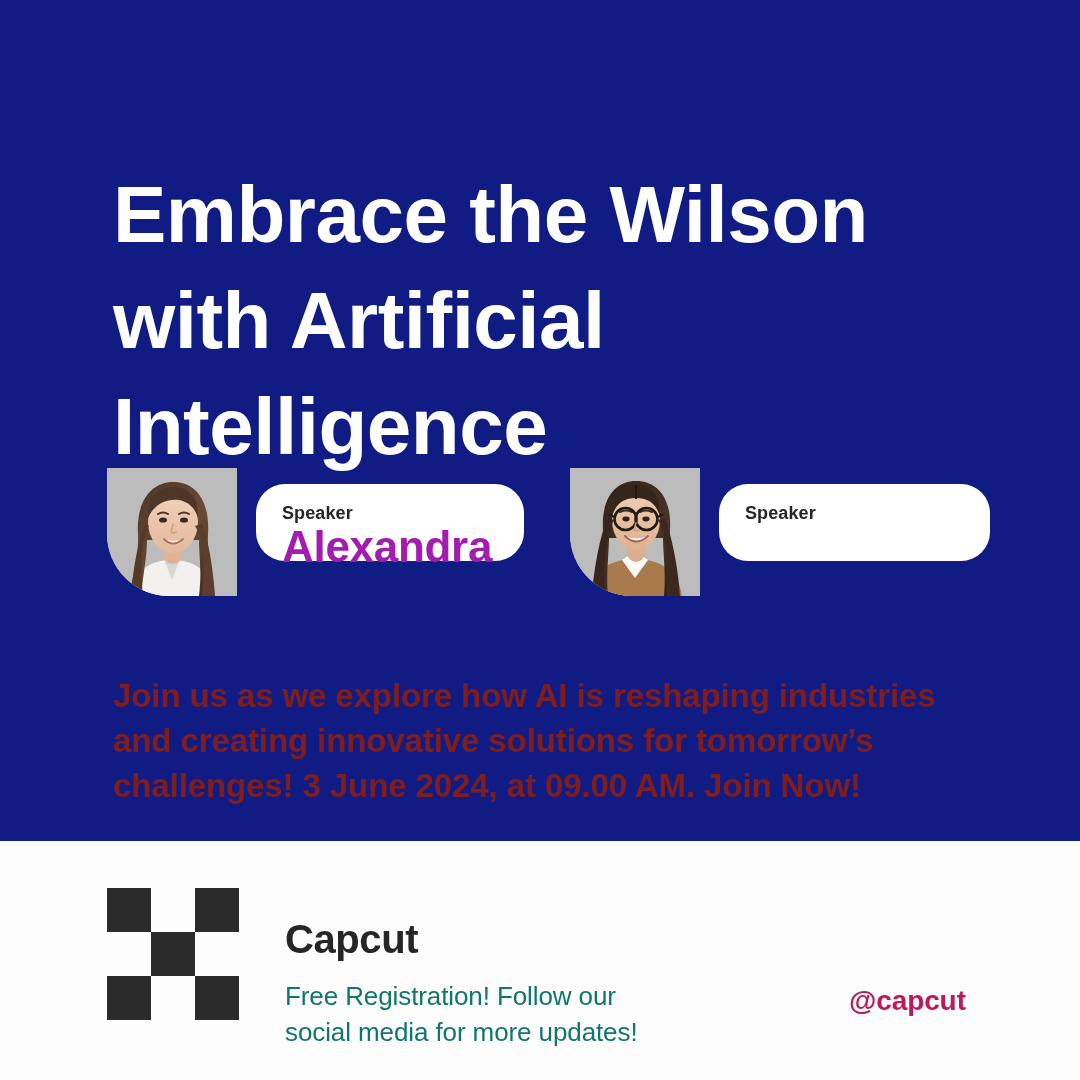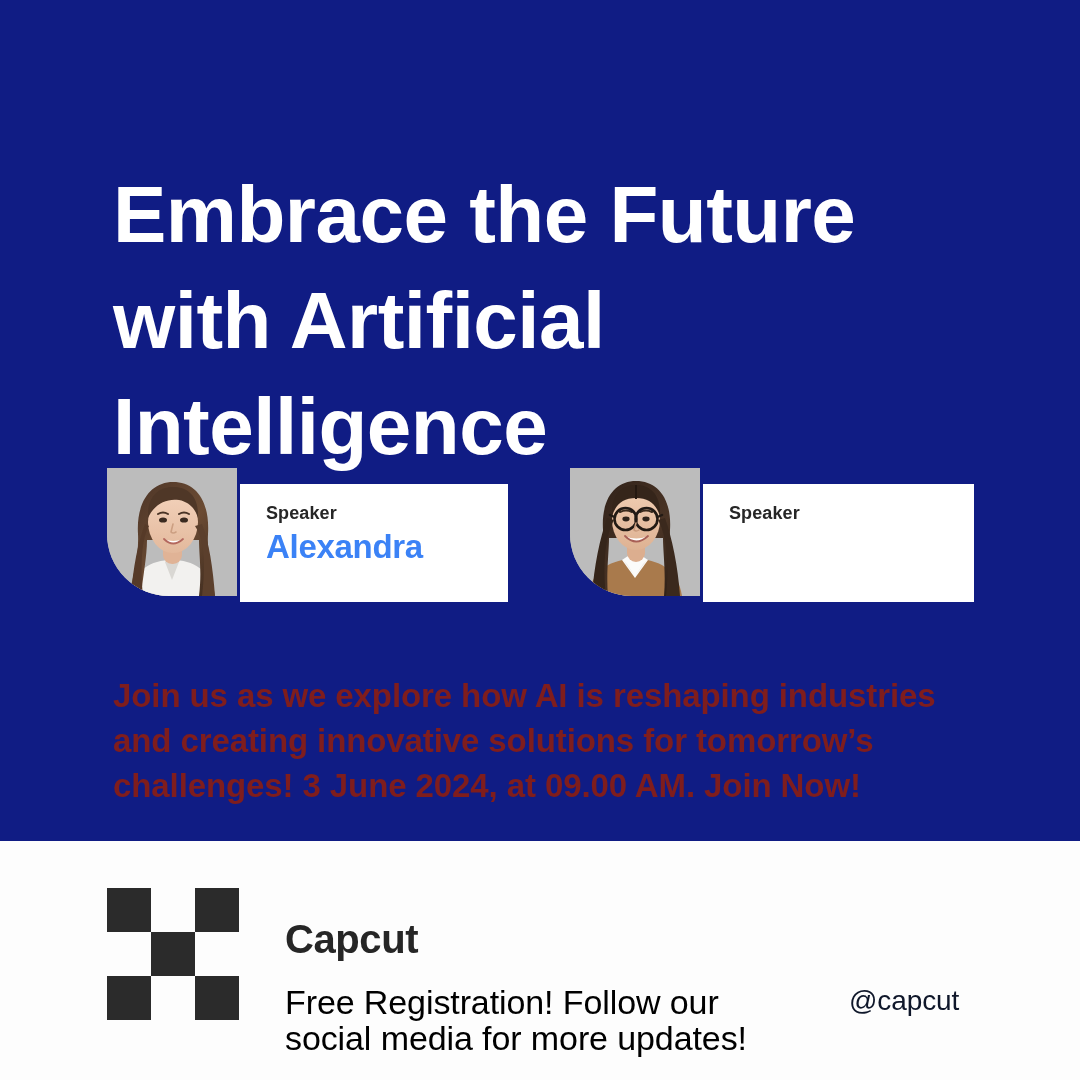--- a/index.html
+++ b/index.html
@@ -69,45 +69,46 @@
     height: 128px;
     border-bottom-left-radius: 62px;
     overflow: hidden;
     background: #bcbcbc;
     z-index: 2;
   }
   .speaker-photo svg { display: block; width: 130px; height: 128px; }
 
   .speaker-card {
     position: absolute;
-    left: 133px;
+    left: 149px;
     top: 16px;
     width: 268px;
-    height: 118px;
+    height: 77px;
     background: #ffffff;
     z-index: 1;
+    border-radius: 29px;
   }
   .speaker-2 .speaker-card { width: 271px; }
 
   .speaker-card-inner {
     position: absolute;
     left: 26px;
     top: 18px;
   }
   .speaker-role {
     font-size: 18px;
     font-weight: 700;
     color: #262626;
     line-height: 22px;
     letter-spacing: 0.1px;
   }
   .speaker-name {
-    font-size: 33px;
-    font-weight: 700;
-    color: #3b82f6;
+    font-size: 44px;
+    font-weight: 700;
+    color: #a21caf;
     line-height: 42px;
     letter-spacing: -0.3px;
     margin-top: 2px;
   }
 
   
   .body-copy {
     position: absolute;
     left: 113px;
     top: 640px;
@@ -145,48 +146,48 @@
     top: 914px;
   }
   .brand-name {
     font-size: 40px;
     font-weight: 700;
     color: #262626;
     line-height: 50px;
     letter-spacing: -0.4px;
   }
   .brand-tagline {
-    margin-top: 20px;
-    font-size: 34px;
+    margin-top: 14px;
+    font-size: 26px;
     line-height: 36px;
     font-weight: 400;
-    color: #000000;
+    color: #0f766e;
     letter-spacing: -0.1px;
     white-space: pre-line;
   }
 
   .handle {
     position: absolute;
     left: 849px;
     top: 984px;
     font-size: 28px;
-    font-weight: 400;
-    color: #0f172a;
+    font-weight: 700;
+    color: #be185d;
     line-height: 34px;
     letter-spacing: -0.1px;
   }
 </style>
 </head>
 <body>
 
 <div id="poster">
 
   <div class="hero"></div>
 
-  <h1 class="headline">Embrace the Future
+  <h1 class="headline">Embrace the Wilson
 with Artificial
 Intelligence</h1>
 
   <div class="speakers">
 
     <div class="speaker speaker-1">
       <div class="speaker-card">
         <div class="speaker-card-inner">
           <div class="speaker-role">Speaker</div>
           <div class="speaker-name">Alexandra</div>

